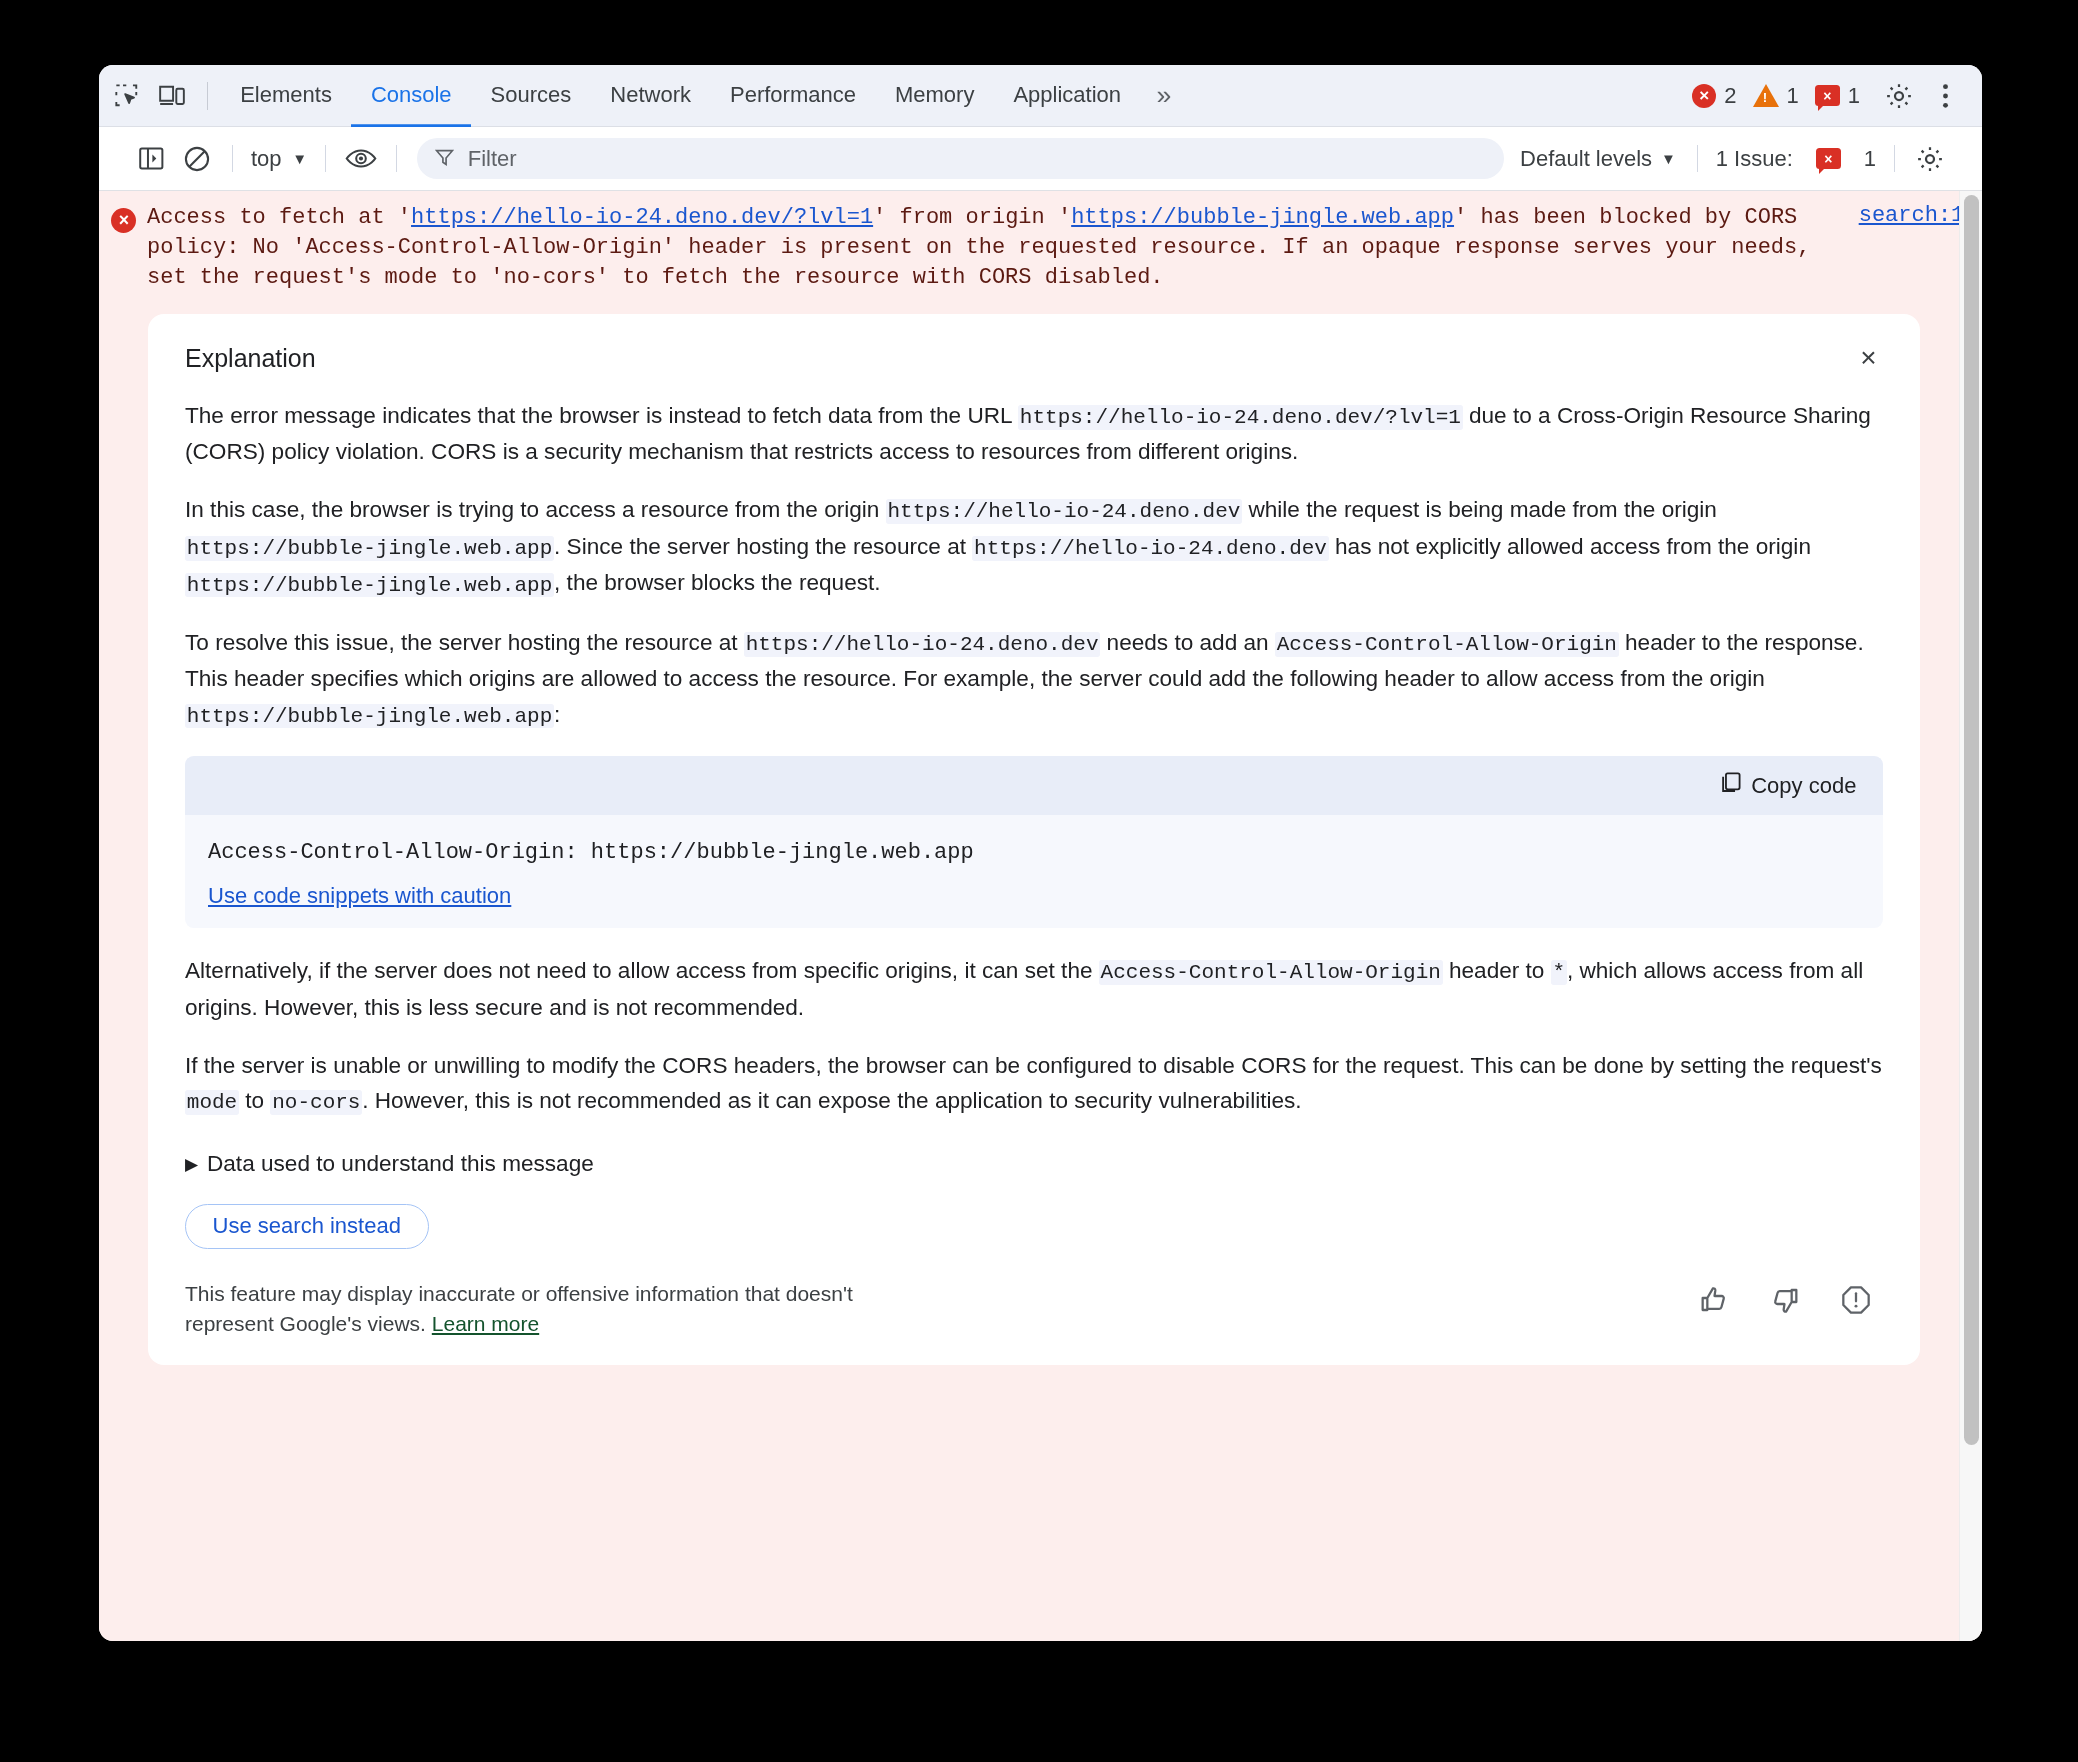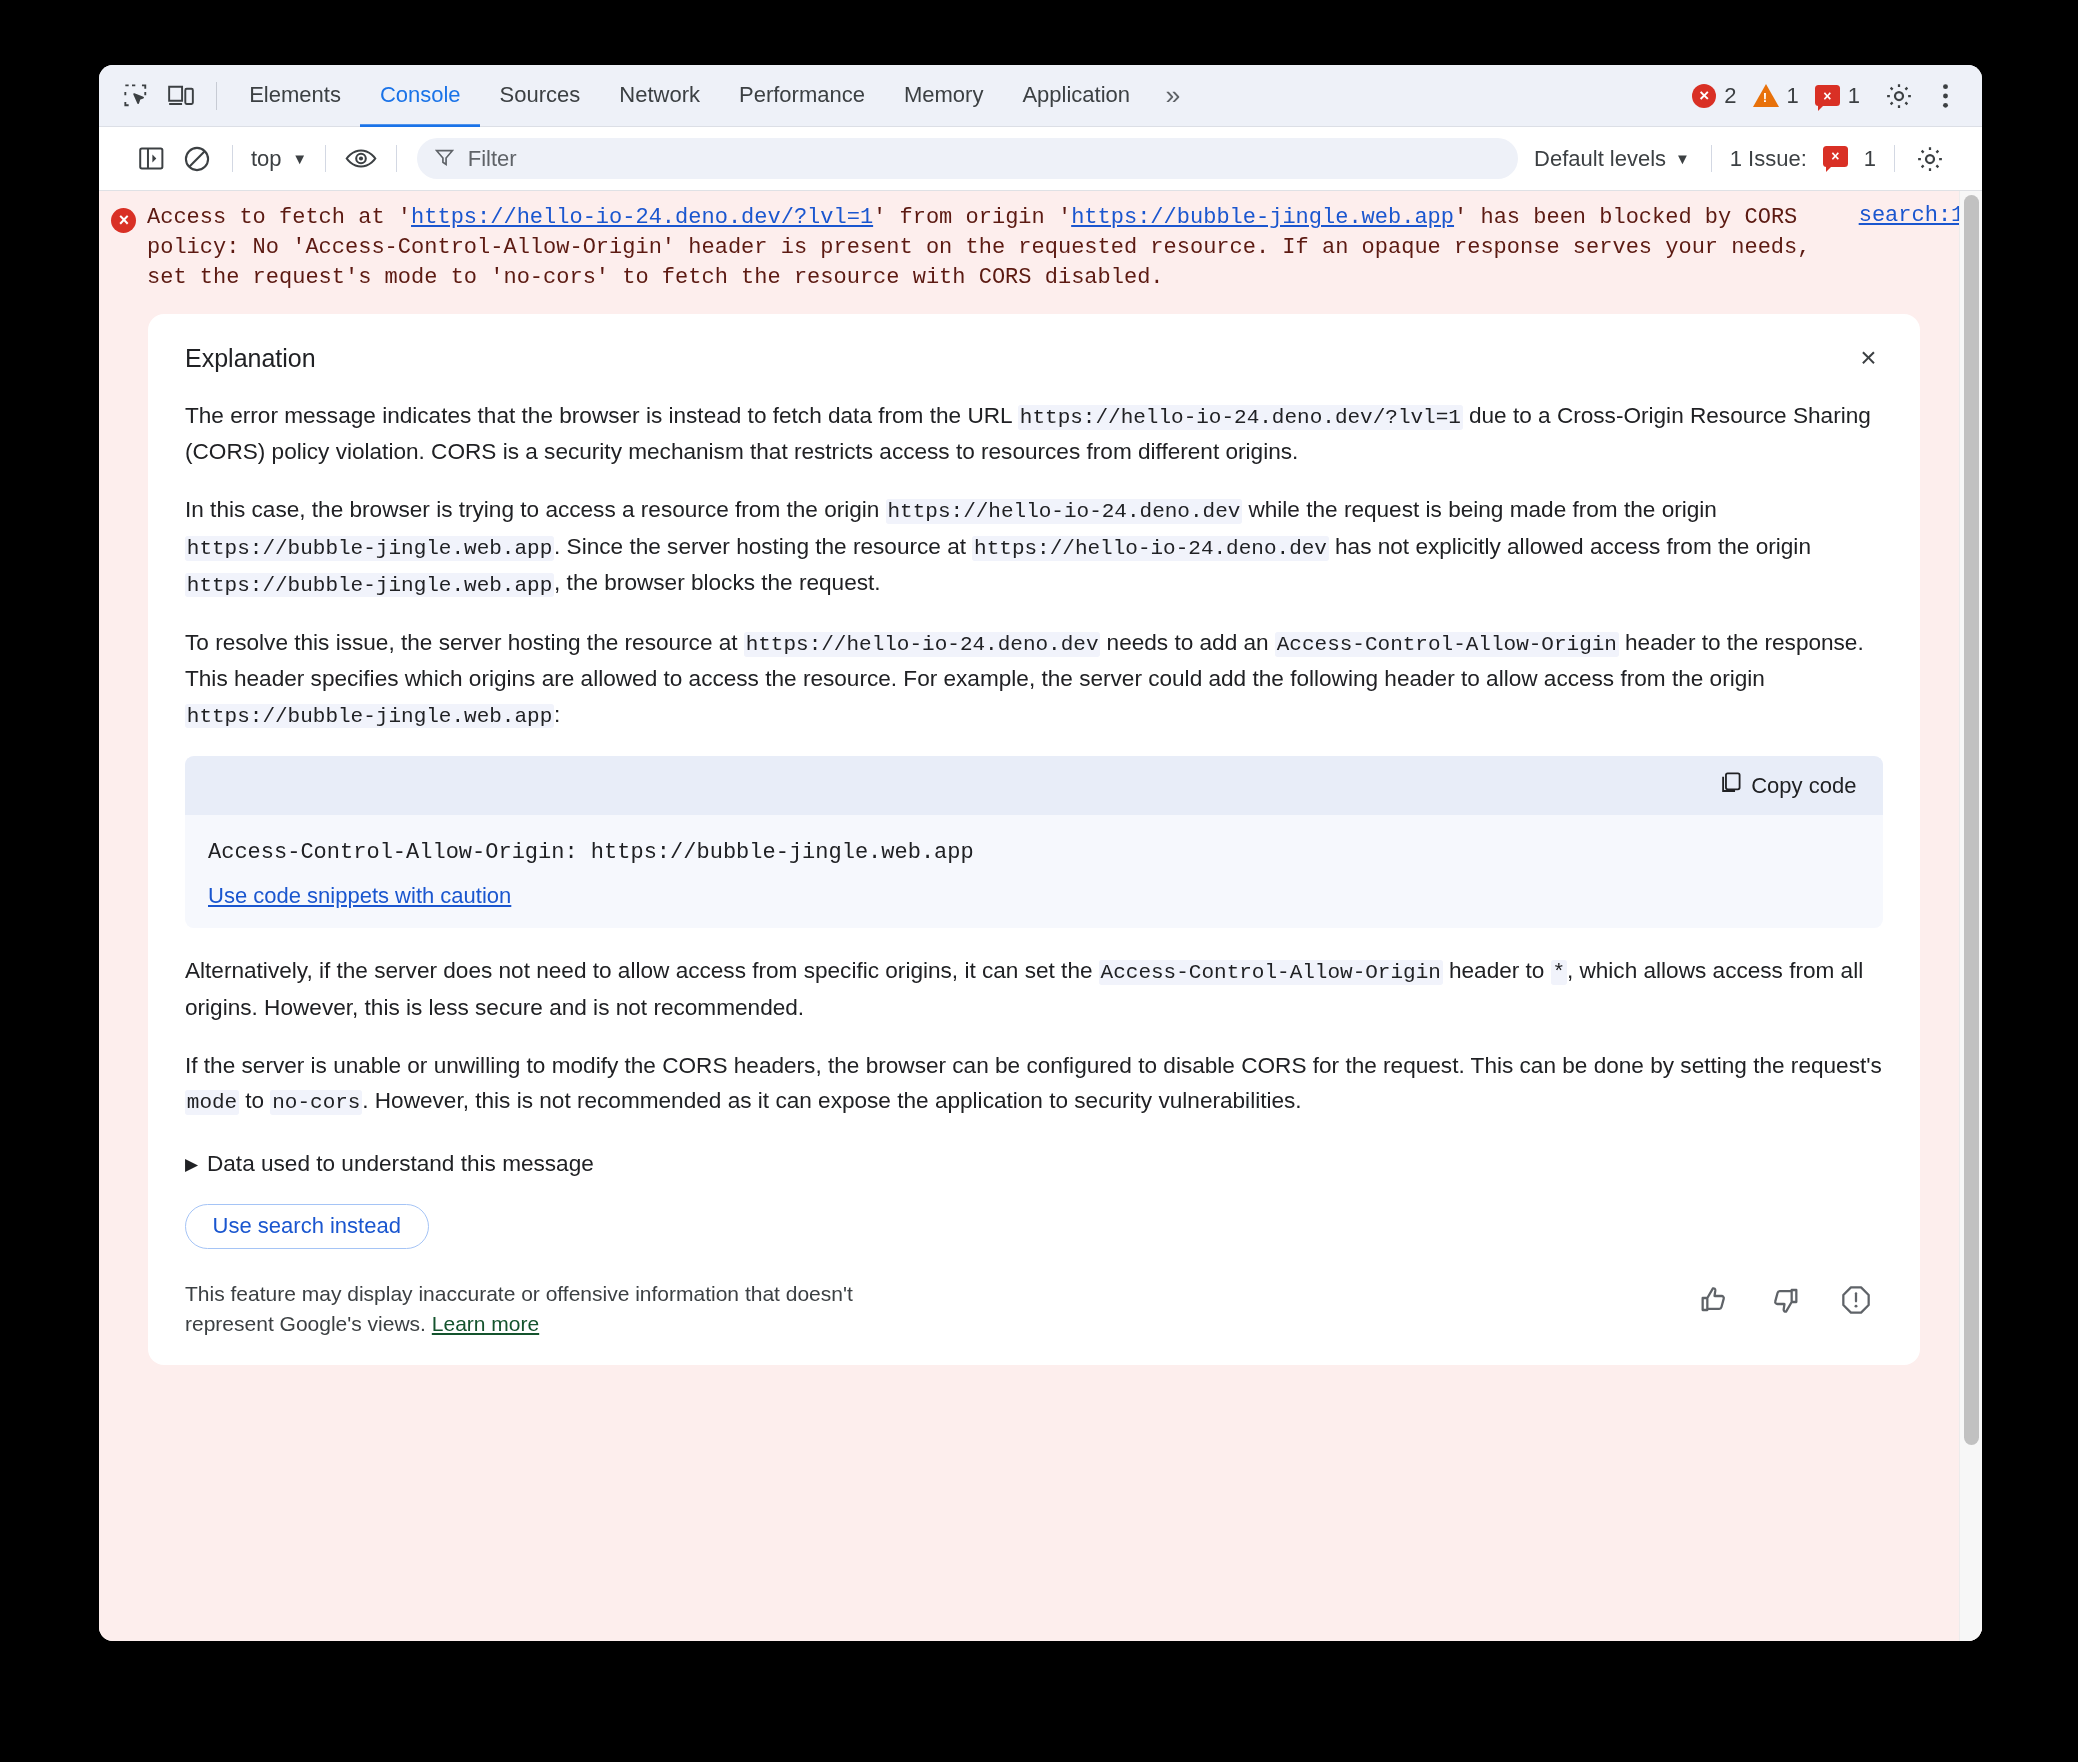--- a/index.html
+++ b/index.html
@@ -52,21 +52,21 @@
   }
 
   
   #tabbar {
     height: 62px;
     flex: 0 0 62px;
     background: #eef1f8;
     border-bottom: 0.9px solid #dcdfe6;
     display: flex;
     align-items: center;
-    padding: 0 14px 0 13px;
+    padding: 0 14px 0 4px;
   }
   .tb-icon {
     width: 46px; height: 46px;
     display: flex; align-items: center; justify-content: center;
     color: #3c4043;
     border-radius: 5.3px;
     flex: 0 0 auto;
   }
   .tb-sep {
     width: 0.9px; height: 28px;
@@ -168,21 +168,21 @@
     min-width: 0;
   }
   #filter-placeholder { font-size: 22px; color: #5f6368; }
   .levels {
     display: flex; align-items: center; gap: 8.9px;
     font-size: 22px; color: #3c4043;
     padding: 0 8.9px;
     flex: 0 0 auto;
   }
   .issues-ct {
-    display: flex; align-items: flex-start; gap: 16px;
+    display: flex; align-items: center; gap: 23px;
     font-size: 22px; color: #3c4043;
     padding: 0 5.3px;
     flex: 0 0 auto;
   }
 
   
   #console-body {
     flex: 1 1 auto;
     background: #fdeeed;
     position: relative;

